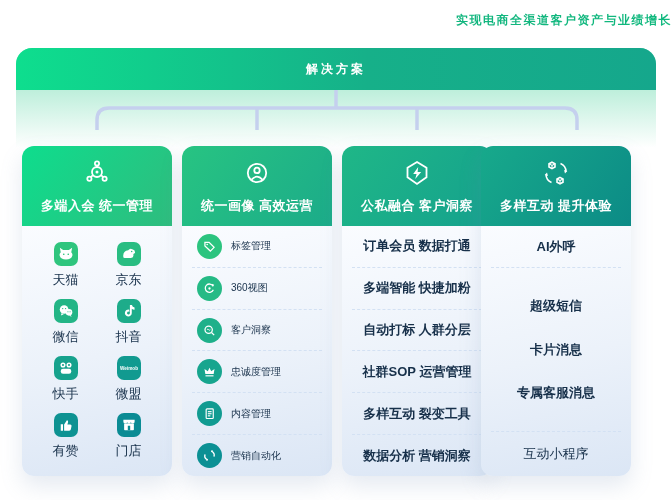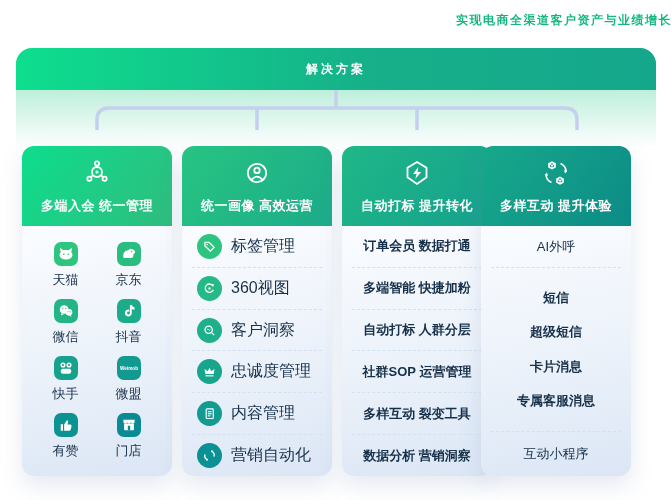--- a/index.html
+++ b/index.html
@@ -48,27 +48,27 @@
   .app-grid{
     flex:1;display:grid;grid-template-columns:1fr 1fr;align-content:space-evenly;
     justify-items:center;padding:6px 12px;
   }
   .app{display:flex;flex-direction:column;align-items:center;gap:5px}
   .app-icon{width:24px;height:24px;border-radius:7px;display:flex;align-items:center;justify-content:center}
   .app-label{font-size:13px;color:#17304a;font-weight:500}
   
   .irow{flex:1;display:flex;align-items:center;gap:9px;padding-left:15px}
   .item-icon{width:25px;height:25px;border-radius:50%;display:flex;align-items:center;justify-content:center;flex:0 0 25px}
-  .item-label{font-size:16px;color:#17304a;font-weight:500;white-space:nowrap}
+  .item-label{font-size:10px;color:#17304a;font-weight:500;white-space:nowrap}
   
   .trow{flex:1;display:flex;align-items:center;justify-content:center;
         font-size:13px;color:#17304a;font-weight:700;white-space:nowrap}
   .hr{border-top:1px dashed #d3e1f3;margin:0 10px;height:0}
   .g-top{flex:0 0 41px;display:flex;align-items:center;justify-content:center;
-         font-size:13px;color:#17304a;font-weight:400}
+         font-size:13px;color:#17304a;font-weight:700}
   .g-mid{flex:1;display:flex;flex-direction:column;justify-content:space-evenly;padding:4px 0}
   .g-mid .trow{flex:0 0 auto}
   .g-bot{flex:0 0 44px;display:flex;align-items:center;justify-content:center;
          font-size:13px;color:#17304a;font-weight:500}
 </style>
 </head>
 <body>
 
 <div class="page-title">实现电商全渠道客户资产与业绩增长</div>
 
@@ -286,21 +286,21 @@
 </div>
 
 <div class="card card3">
   <div class="card-header">
     <span>
       <svg width="30" height="30" viewBox="0 0 30 30" fill="none" stroke="#fff" stroke-width="1.8">
         <path d="M15,4 L24.5,9.8 V19.2 L15,26 L5.5,19.2 V9.8 Z"></path>
         <path d="M16.2,9 L11.2,16 H14.6 L13.2,21 L19.2,14 H15.6 Z" fill="#fff" stroke="none"></path>
       </svg>
     </span>
-    <span class="htitle">自动打标 提升转化</span>
+    <span class="htitle">公私融合 客户洞察</span>
   </div>
   <div class="card-body">
     <div class="trow">订单会员 数据打通</div>
     <div class="hr"></div>
     <div class="trow">多端智能 快捷加粉</div>
     <div class="hr"></div>
     <div class="trow">自动打标 人群分层</div>
     <div class="hr"></div>
     <div class="trow">社群SOP 运营管理</div>
     <div class="hr"></div>
@@ -323,21 +323,20 @@
         <path d="M10.5,24.5 A9,9 0 0,1 5,16.5"></path>
         <path d="M6,14.4 L3.7,17.1 L7,17.9 Z" fill="#fff" stroke="none"></path>
       </svg>
     </span>
     <span class="htitle">多样互动 提升体验</span>
   </div>
   <div class="card-body">
     <div class="g-top">AI外呼</div>
     <div class="hr"></div>
     <div class="g-mid">
-      <div class="trow">短信</div>
       <div class="trow">超级短信</div>
       <div class="trow">卡片消息</div>
       <div class="trow">专属客服消息</div>
     </div>
     <div class="hr"></div>
     <div class="g-bot">互动小程序</div>
   </div>
 </div>
 
 </body></html>

